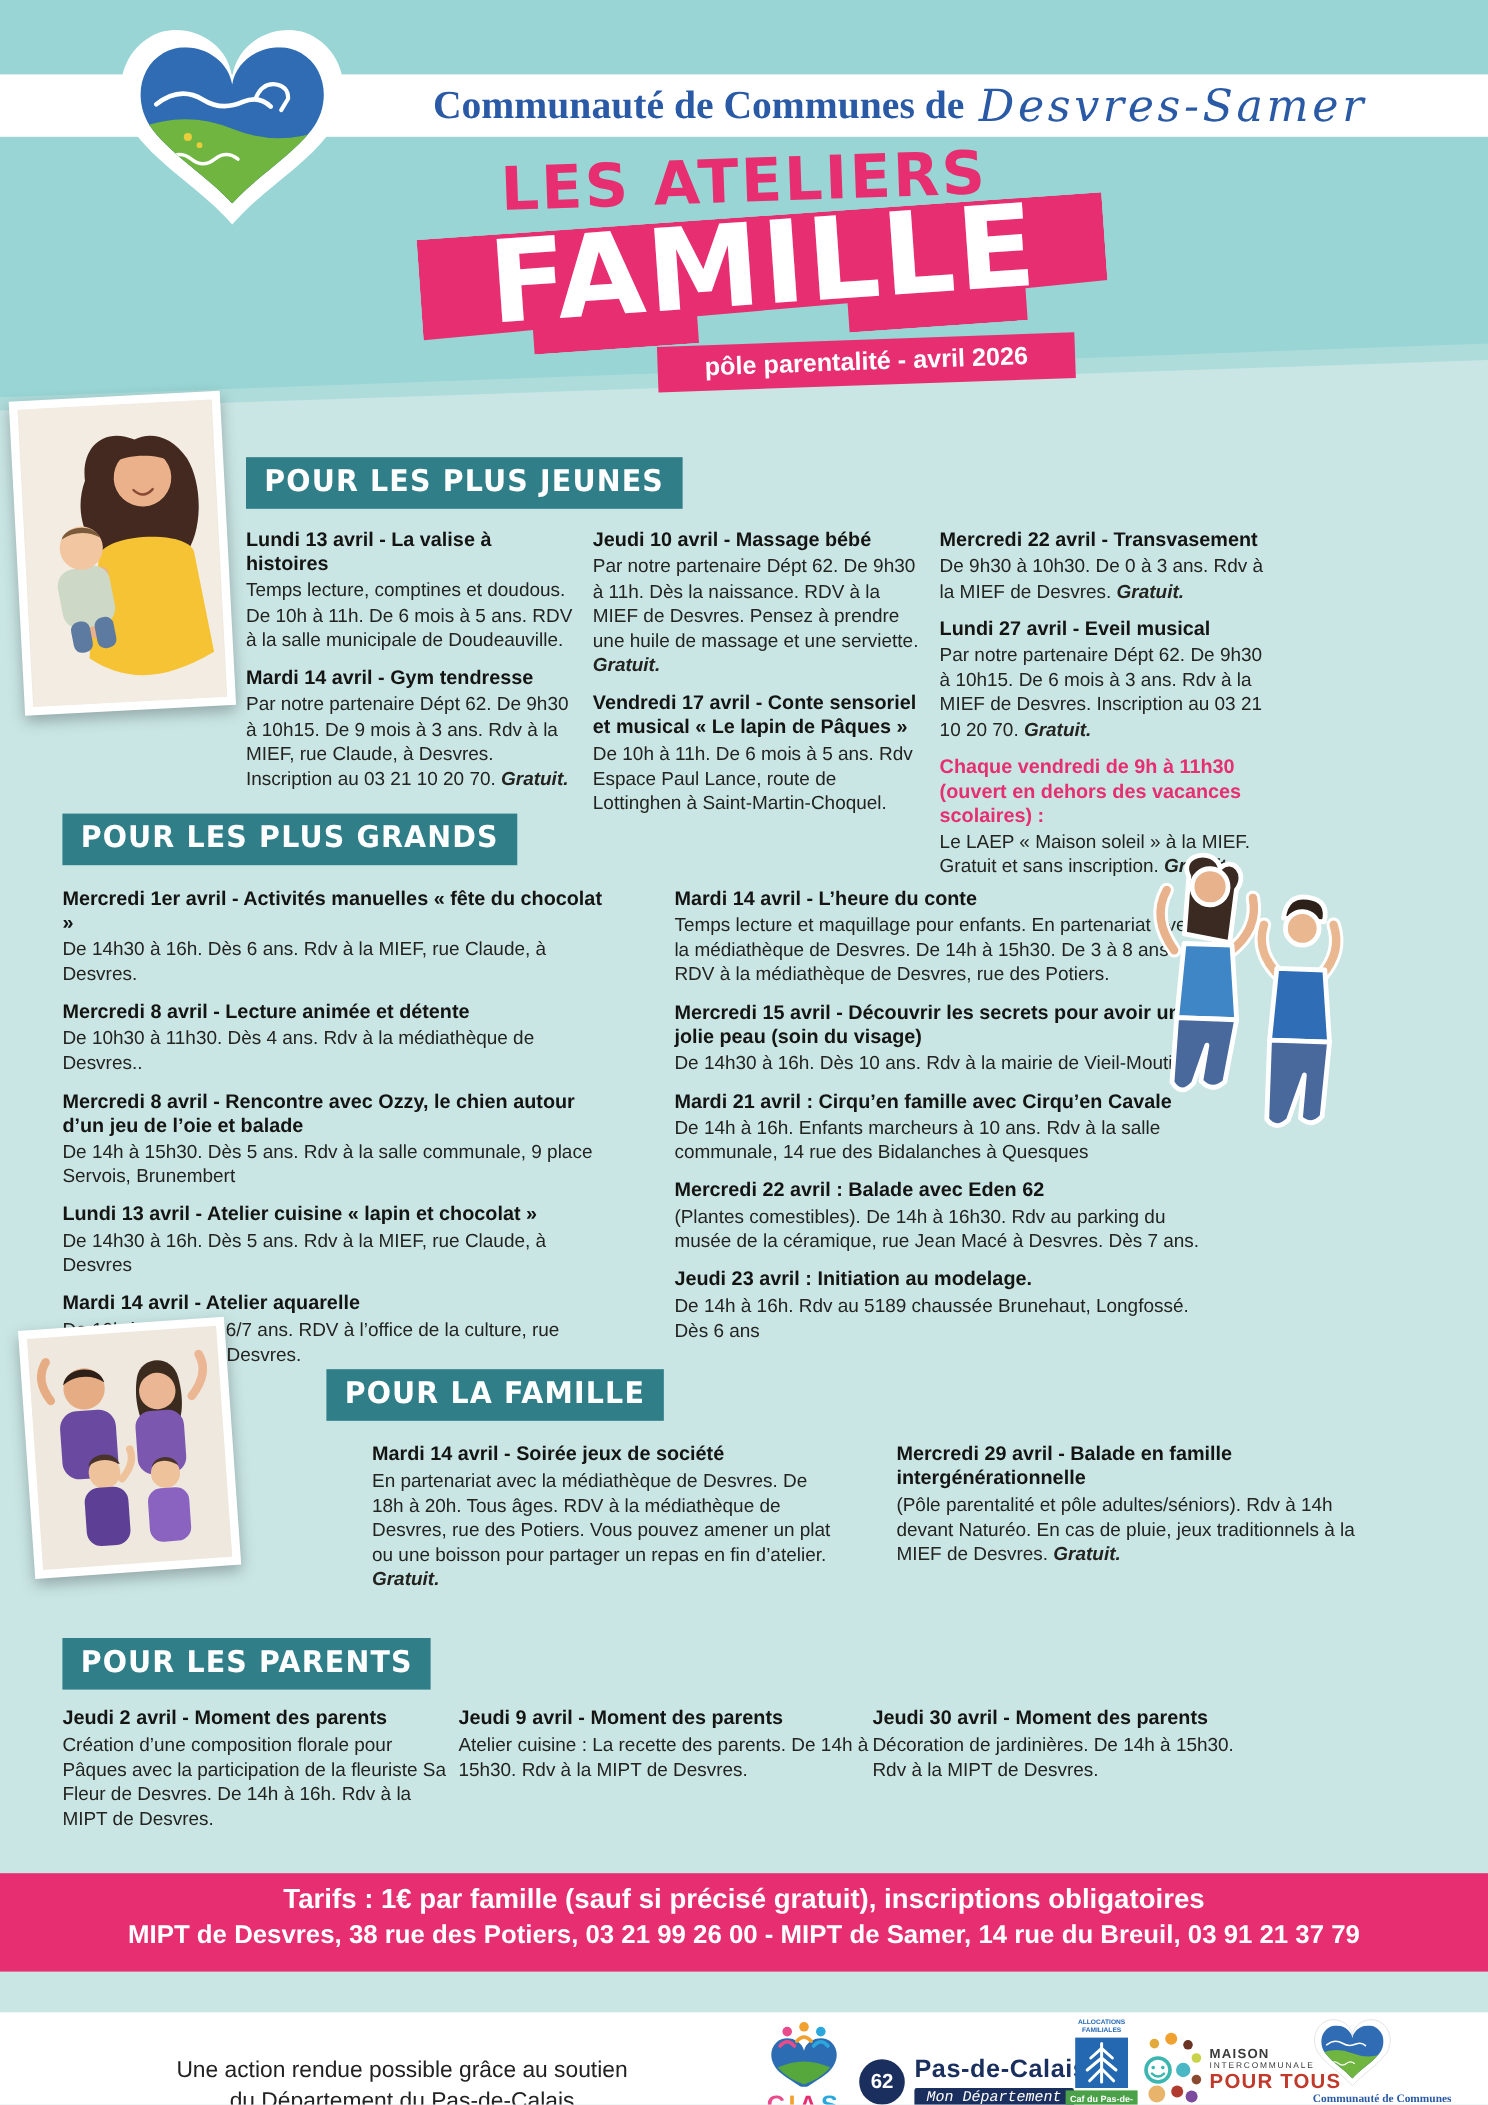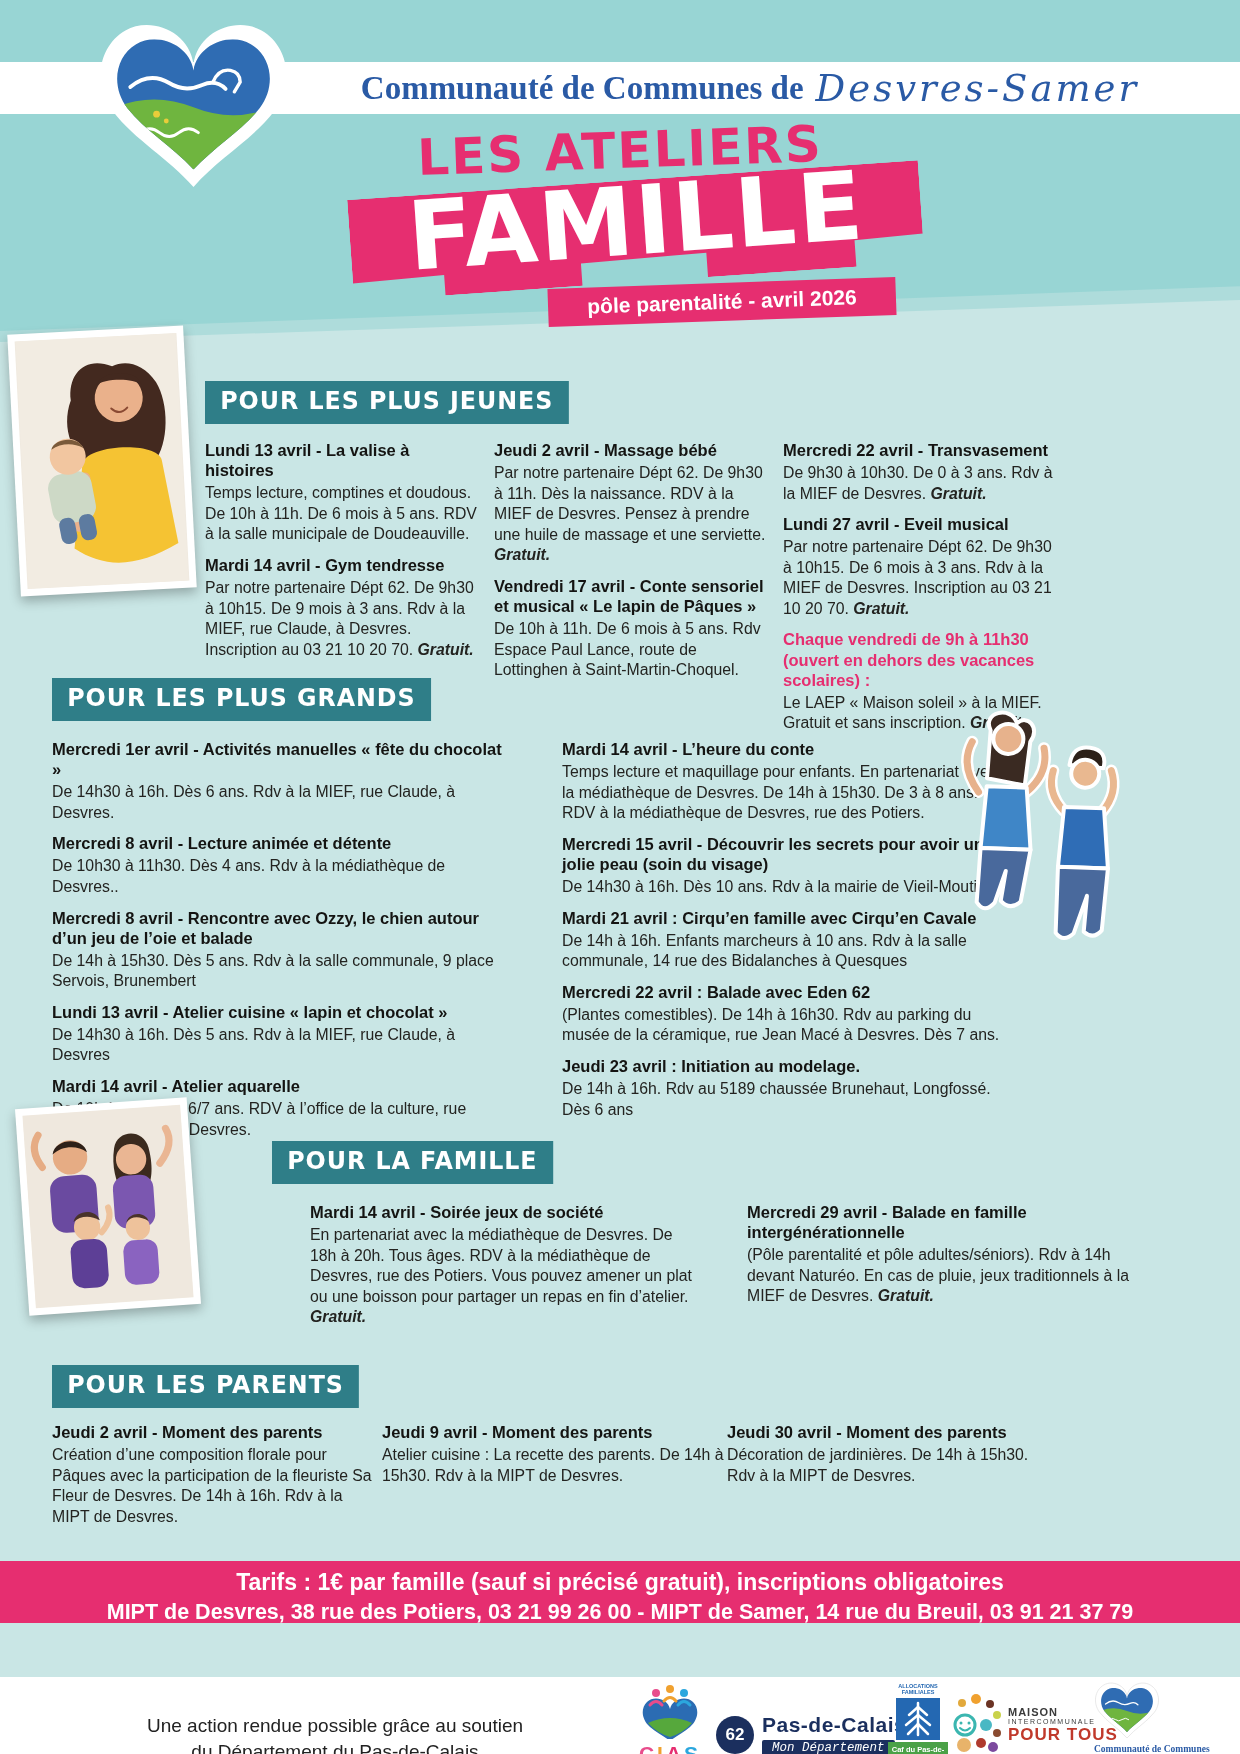--- a/index.html
+++ b/index.html
@@ -54,21 +54,21 @@
   #sec-parents .cols { grid-template-columns:330px 345px 310px; margin-top:14px; }
 
   
   .photo { position:absolute; background:#ffffff; padding:7px; box-shadow:0 5px 12px rgba(0,0,0,.28); z-index:4; }
   .photo-inner { width:100%; height:100%; overflow:hidden; background:#f0eae0; }
   .photo-mother { left:14px; top:330px; width:176px; height:262px; transform:rotate(-3deg); }
   .photo-family { left:22px; top:1103px; width:172px; height:207px; transform:rotate(-4deg); }
   .photo-jump { position:absolute; left:950px; top:698px; width:172px; height:334px; transform:rotate(2deg); z-index:4; }
 
   
-  .footer-bar { position:absolute; top:1561px; left:0; width:1240px; height:62px; background:#e62e70; color:#ffffff;
+  .footer-bar { position:absolute; top:1561px; left:0; width:1240px; height:82px; background:#e62e70; color:#ffffff;
                 text-align:center; padding-top:8px; z-index:5; }
   .footer-line1 { font-size:23px; font-weight:bold; }
   .footer-line2 { font-size:21.5px; font-weight:bold; margin-top:4px; }
 
   
   .bottom { position:absolute; top:1677px; left:0; width:1240px; height:108px; background:#ffffff; z-index:5; }
   .support { position:absolute; left:100px; top:36px; width:470px; text-align:center; font-size:19px; color:#222222; line-height:1.35; }
   .logo-cias { position:absolute; left:622px; top:6px; width:96px; text-align:center; }
   .cias-name { font-size:21px; font-weight:bold; letter-spacing:3px; line-height:1; }
   .cias-caption { font-size:5px; color:#c0392b; margin-top:2px; line-height:1.2; }
@@ -205,21 +205,21 @@
             <div class="event-title">Lundi 13 avril - La valise à histoires</div>
             <div class="event-body">Temps lecture, comptines et doudous. De 10h à 11h. De 6 mois à 5 ans. RDV à la salle municipale de Doudeauville.</div>
           </div>
           <div class="event">
             <div class="event-title">Mardi 14 avril - Gym tendresse</div>
             <div class="event-body">Par notre partenaire Dépt 62. De 9h30 à 10h15. De 9 mois à 3 ans. Rdv à la MIEF, rue Claude, à Desvres. Inscription au 03 21 10 20 70. <span class="gratuit">Gratuit.</span></div>
           </div>
         </div>
         <div class="col">
           <div class="event">
-            <div class="event-title">Jeudi 2 avril - Massage bébé</div>
+            <div class="event-title">Jeudi 10 avril - Massage bébé</div>
             <div class="event-body">Par notre partenaire Dépt 62. De 9h30 à 11h. Dès la naissance. RDV à la MIEF de Desvres. Pensez à prendre une huile de massage et une serviette. <span class="gratuit">Gratuit.</span></div>
           </div>
           <div class="event">
             <div class="event-title">Vendredi 17 avril - Conte sensoriel et musical « Le lapin de Pâques »</div>
             <div class="event-body">De 10h à 11h. De 6 mois à 5 ans. Rdv Espace Paul Lance, route de Lottinghen à Saint-Martin-Choquel.</div>
           </div>
         </div>
         <div class="col">
           <div class="event">
             <div class="event-title">Mercredi 22 avril - Transvasement</div>

